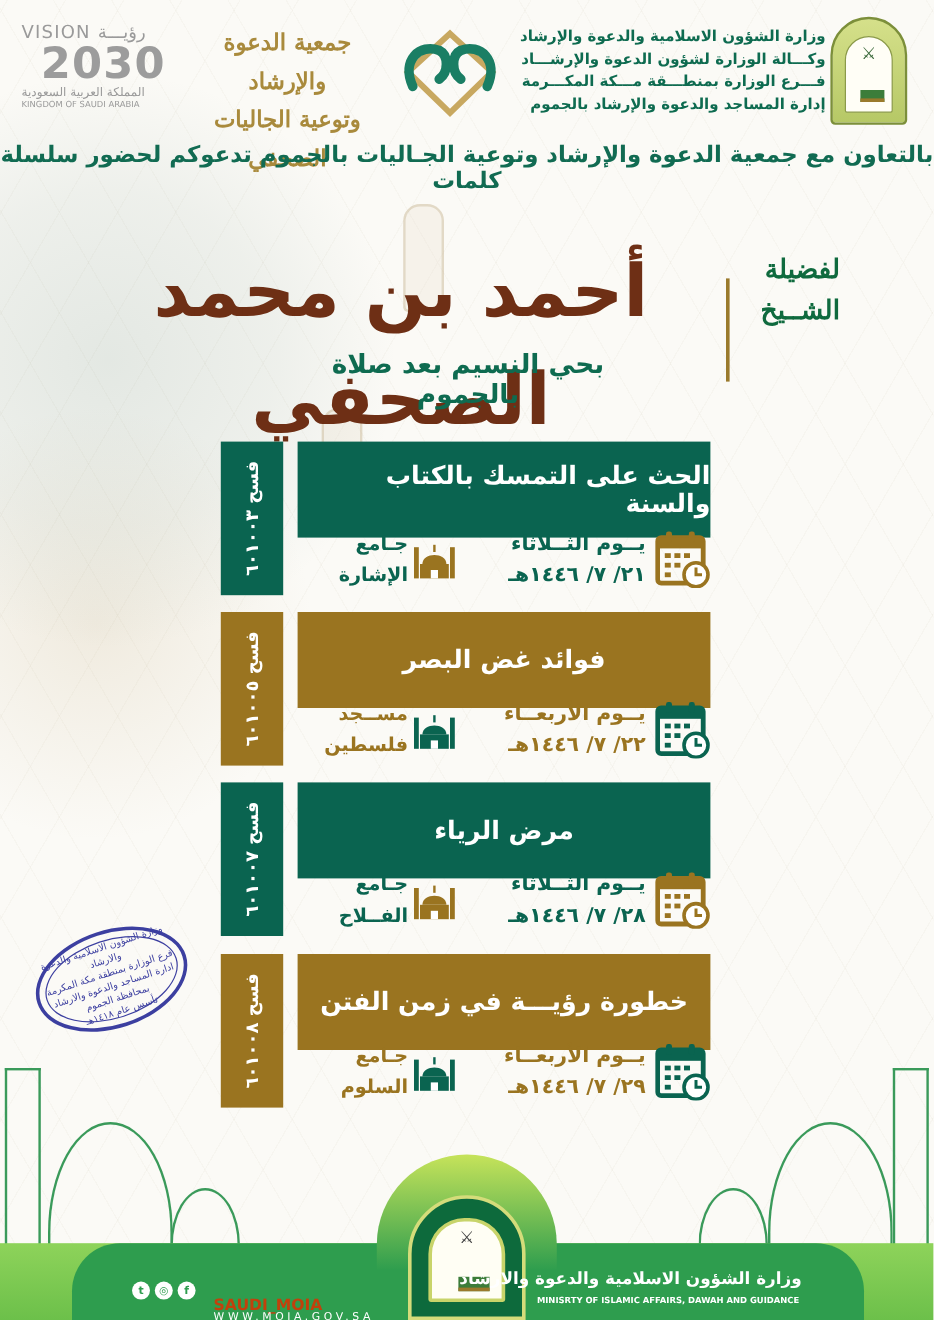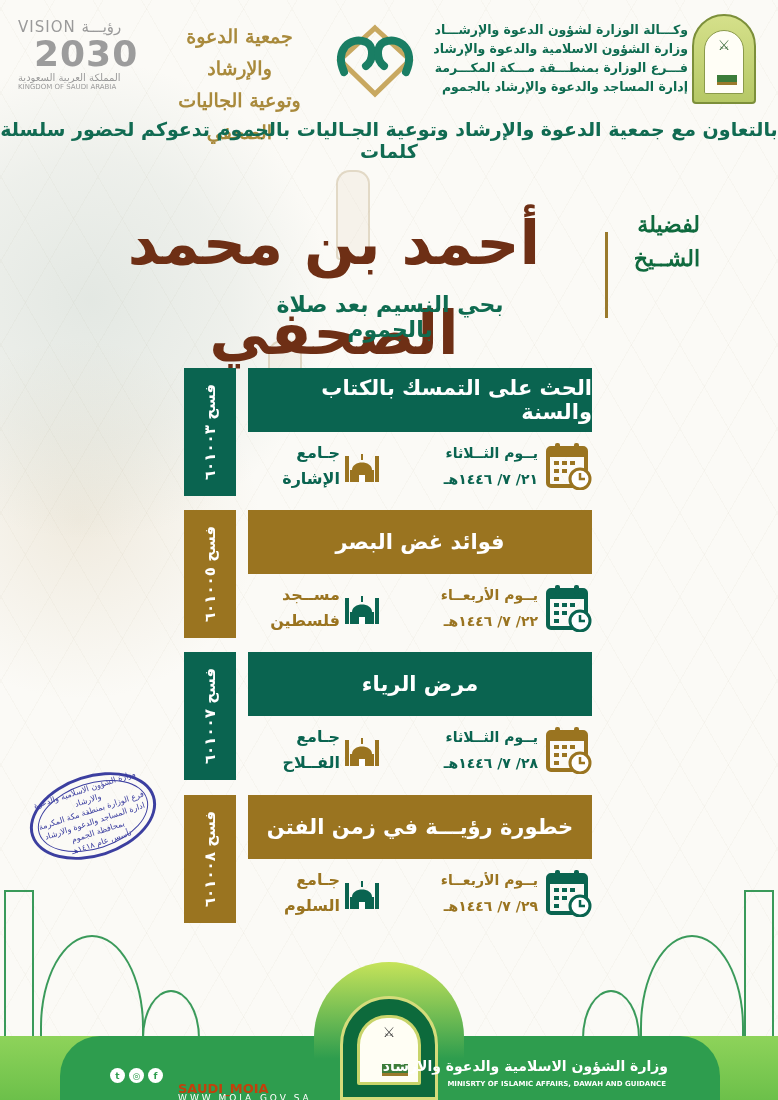--- a/index.html
+++ b/index.html
@@ -75,29 +75,29 @@
   
   .session { position: absolute; left: 184px; width: 408px; height: 130px; }
   .permit {
     position: absolute; left: 0; top: 0; width: 52px; height: 128px;
     display: flex; align-items: center; justify-content: center;
   }
   .permit span {
     transform: rotate(-90deg); white-space: nowrap; color: #ffffff; font-size: 15px; font-weight: bold; direction: rtl;
   }
   .title-bar {
-    position: absolute; left: 64px; top: 0; width: 344px; height: 64px;
+    position: absolute; left: 64px; top: 0; width: 344px; height: 80px;
     display: flex; align-items: center; justify-content: center;
     color: #ffffff; font-size: 21px; font-weight: bold; direction: rtl;
   }
   .details { position: absolute; left: 64px; top: 70px; width: 344px; height: 58px; }
   .cal-icon { position: absolute; right: 0; top: 4px; width: 46px; height: 48px; }
   .date-block {
     position: absolute; right: 54px; top: 2px; width: 150px; direction: rtl; text-align: right;
-    font-size: 14px; font-weight: bold; line-height: 26px;
+    font-size: 17px; font-weight: bold; line-height: 26px;
   }
   .mosque-icon { position: absolute; left: 96px; top: 10px; width: 36px; height: 36px; }
   .place-block {
     position: absolute; left: 20px; top: 2px; width: 72px; direction: rtl; text-align: right;
     font-size: 16px; font-weight: bold; line-height: 26px;
   }
   .green .bar-bg { background: #0a6450; }
   .gold .bar-bg { background: #9a7420; }
   .green .txt { color: #0a6450; }
   .gold .txt { color: #9a7420; }
@@ -159,22 +159,22 @@
   <div class="society-logo">
     <div>جمعية الدعوة والإرشاد</div>
     <div>وتوعية الجاليات الصحفي</div>
   </div>
   <svg class="ring-logo" viewBox="0 0 90 80">
     <path d="M45 8 L80 40 L45 74 L10 40 Z" fill="none" stroke="#c8a860" stroke-width="5"></path>
     <path d="M14 52 C4 30 20 16 36 22 C44 26 44 40 36 46" fill="none" stroke="#1a7e64" stroke-width="8" stroke-linecap="round"></path>
     <path d="M76 52 C86 30 70 16 54 22 C46 26 46 40 54 46" fill="none" stroke="#1a7e64" stroke-width="8" stroke-linecap="round"></path>
   </svg>
   <div class="ministry-text">
+    <div>وزارة الشؤون الاسلامية والدعوة والإرشاد</div>
     <div>وكـــالة الوزارة لشؤون الدعوة والإرشـــاد</div>
-    <div>وزارة الشؤون الاسلامية والدعوة والإرشاد</div>
     <div>فـــرع الوزارة بمنطـــقة مـــكة المكـــرمة</div>
     <div>إدارة المساجد والدعوة والإرشاد بالجموم</div>
   </div>
   <div class="ministry-emblem">
     <div class="inner">
       <div class="swords">⚔</div>
       <div class="book"></div>
     </div>
   </div>
 </div>

